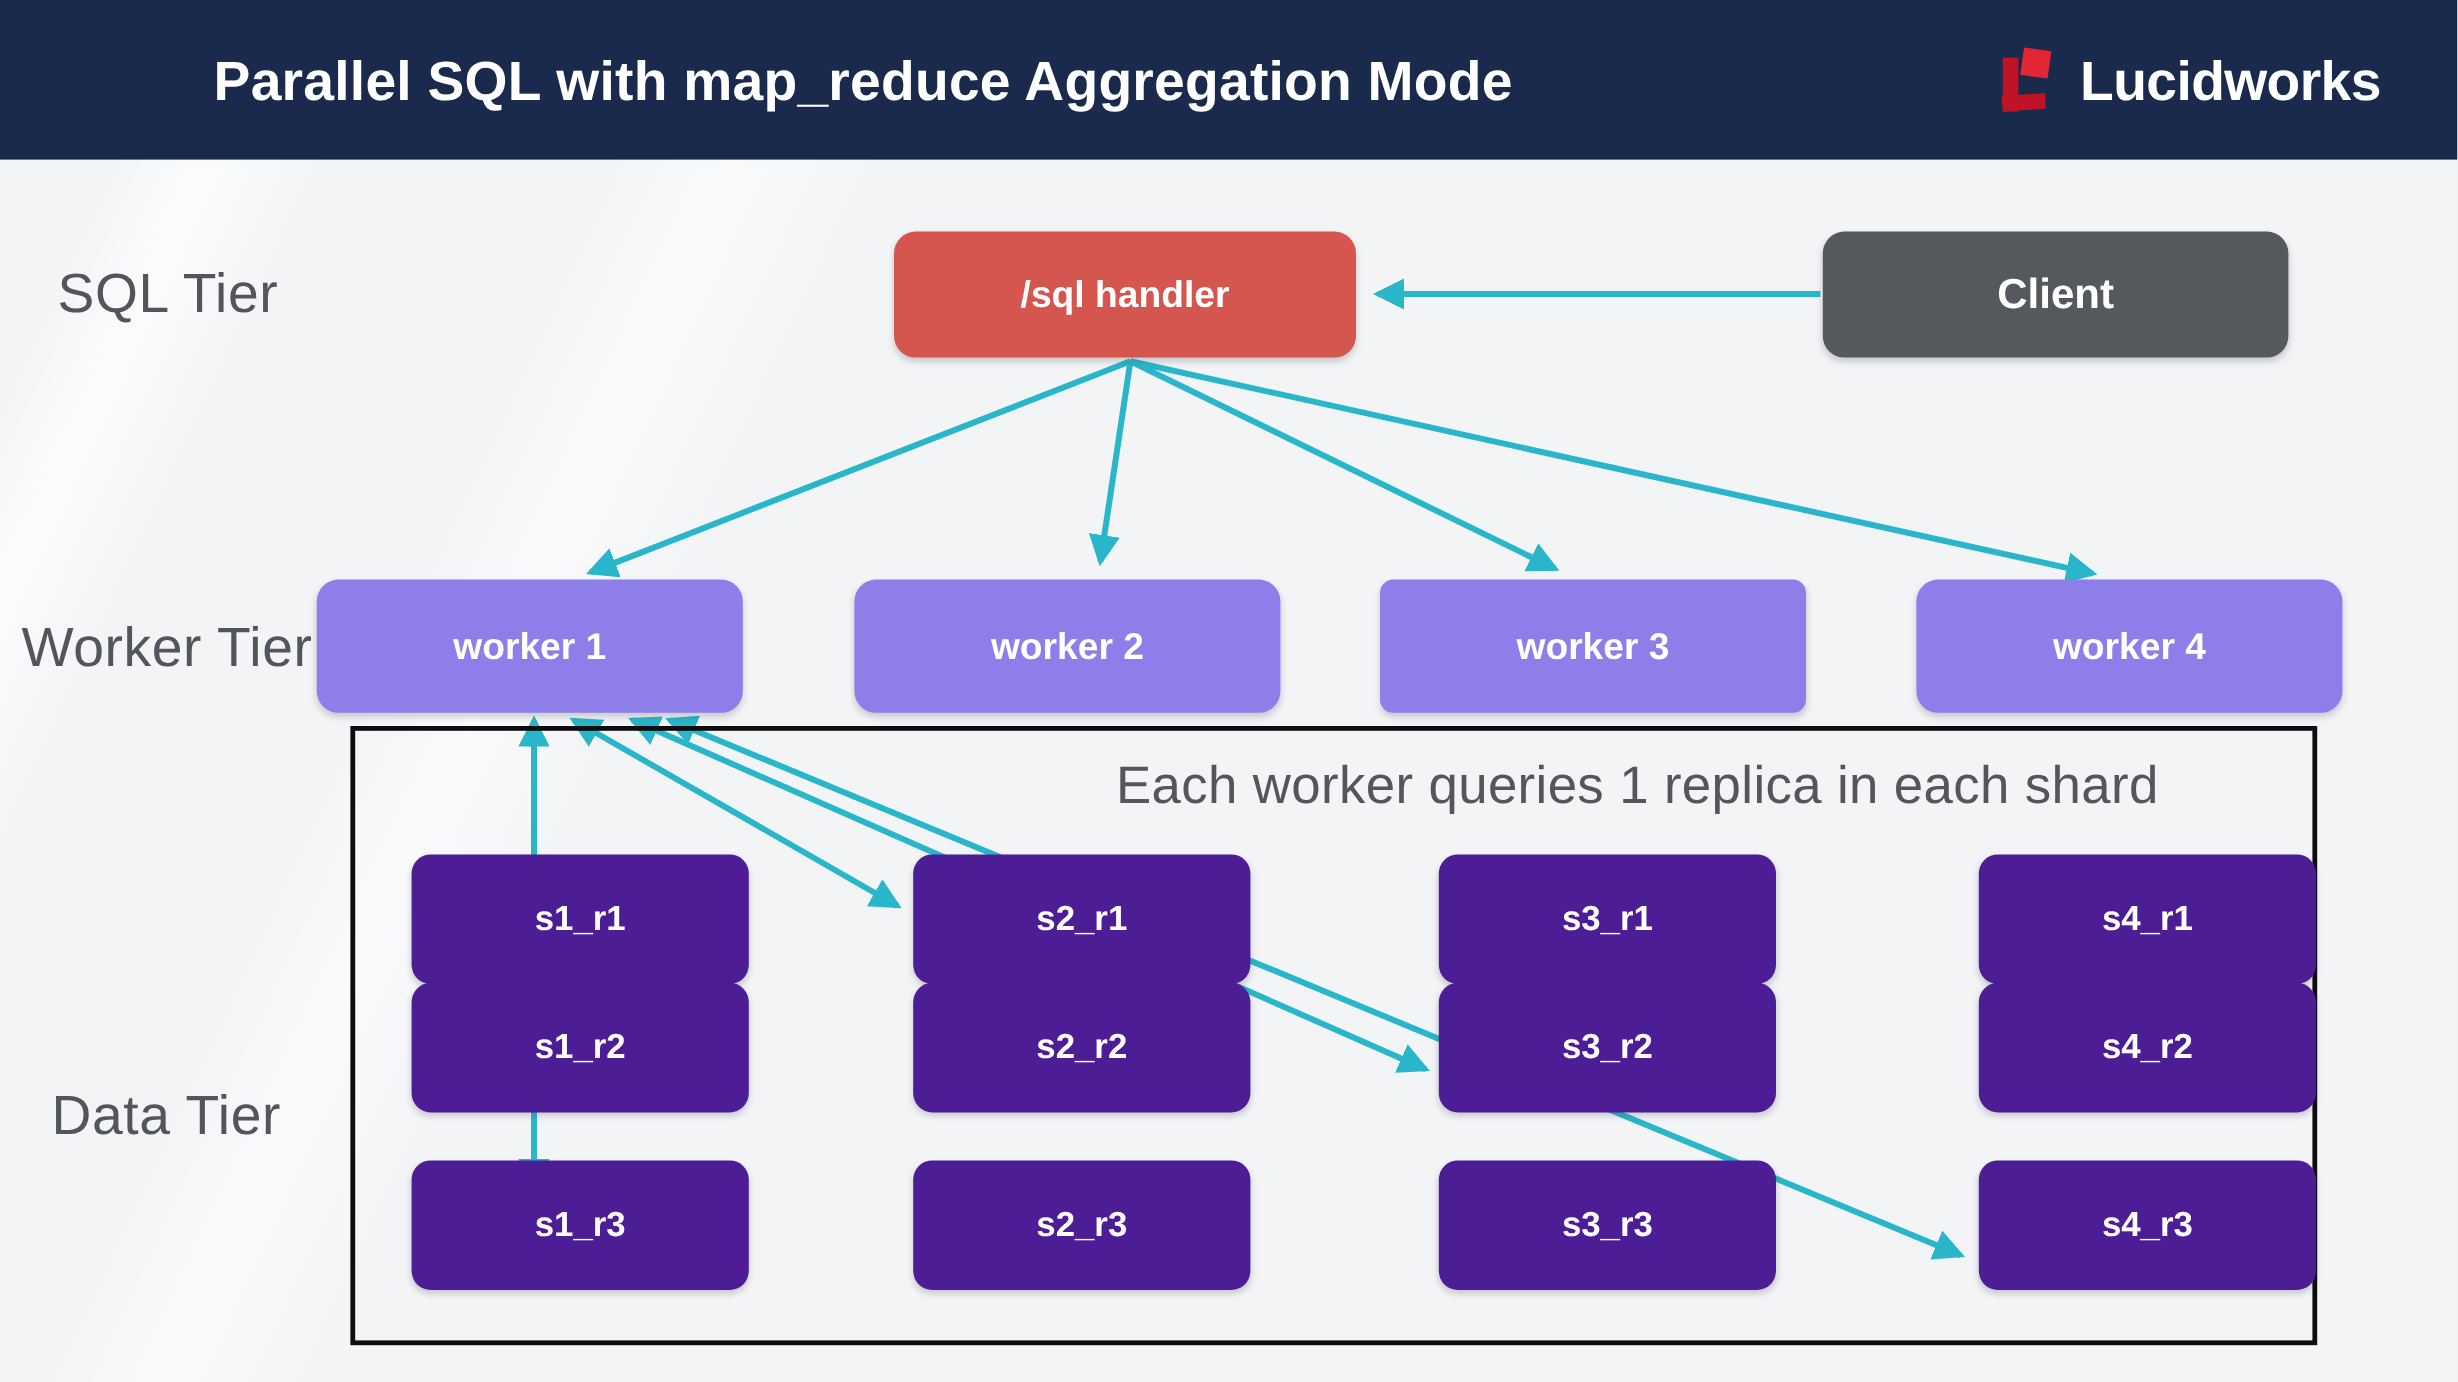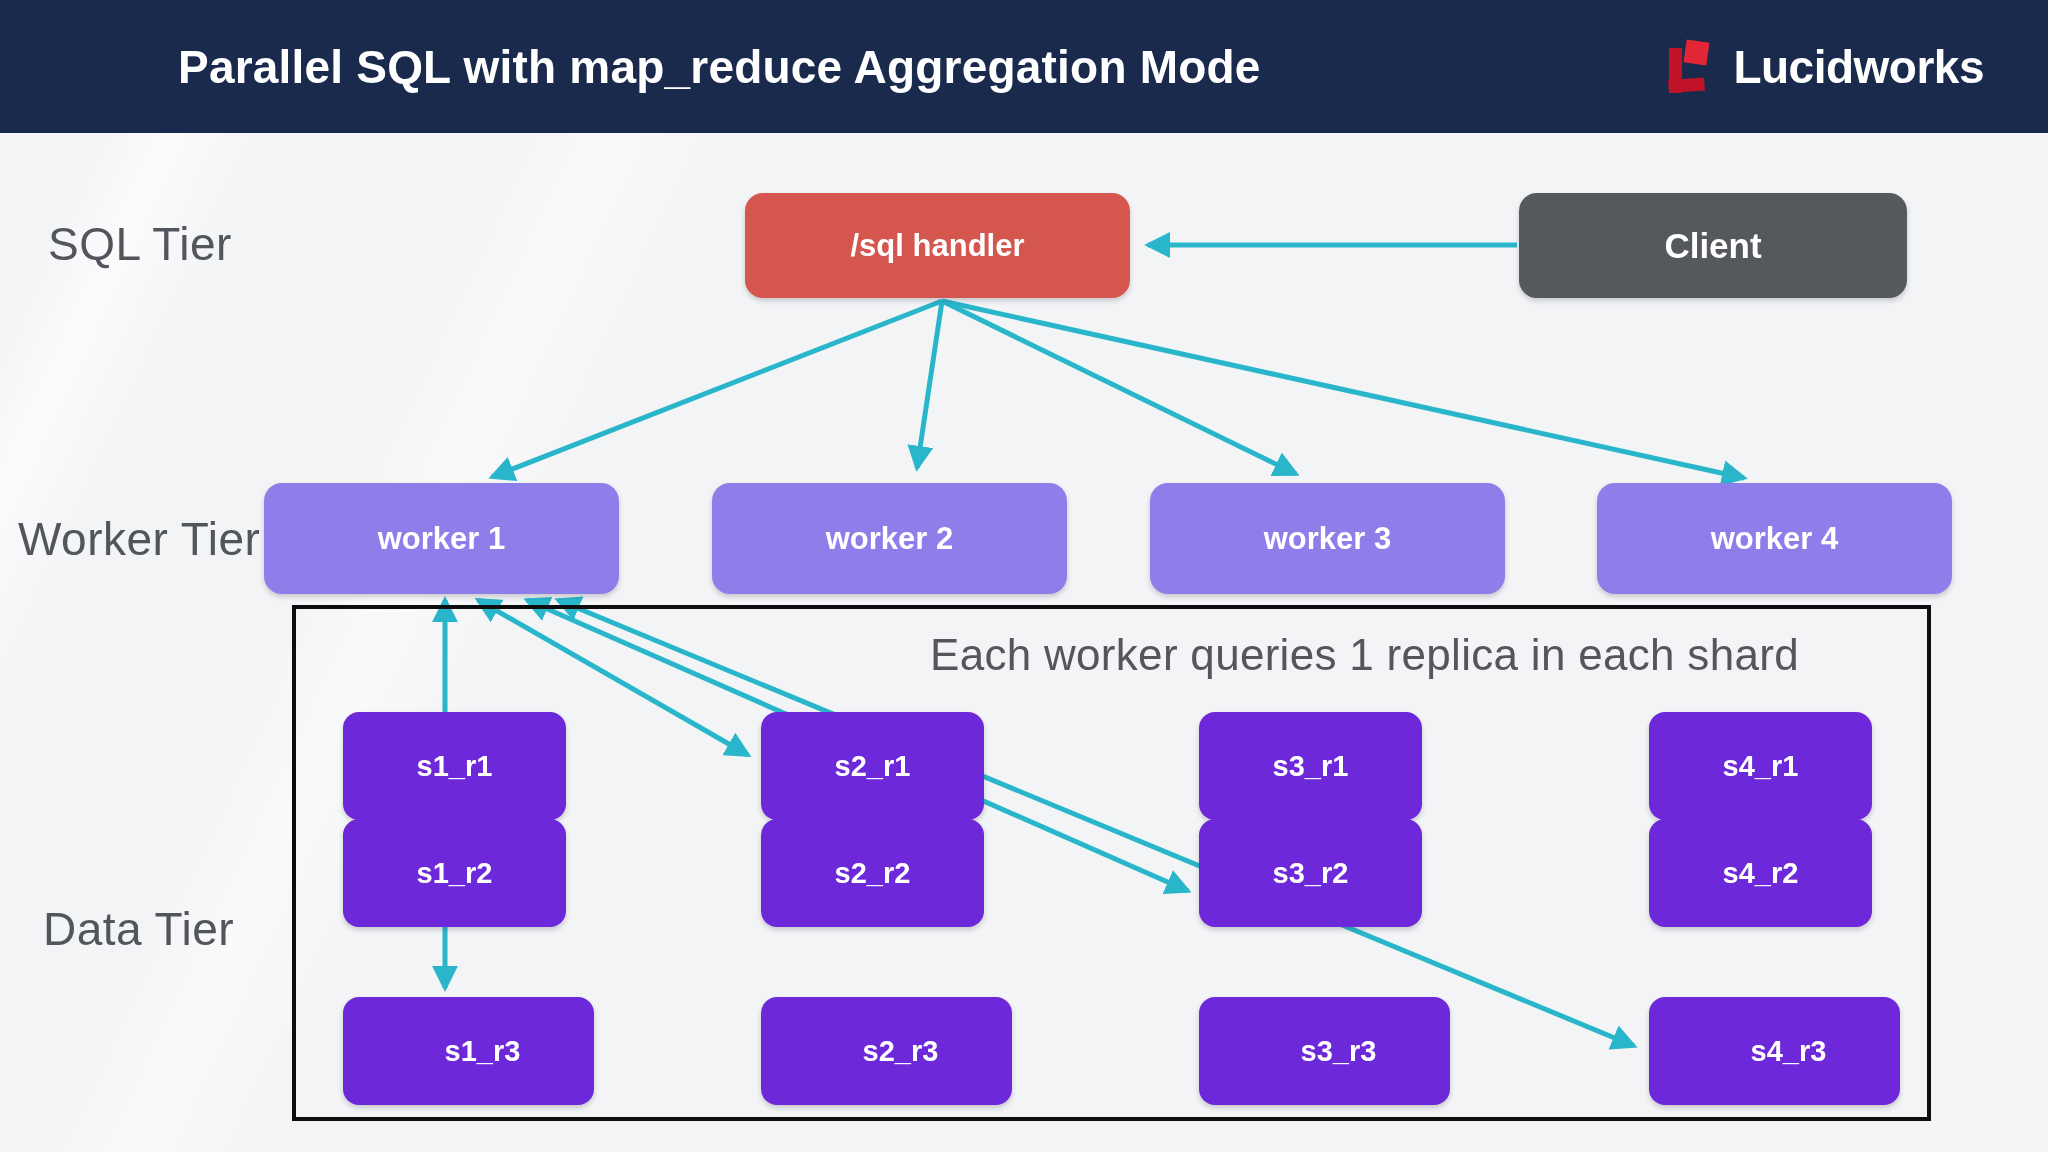--- a/index.html
+++ b/index.html
@@ -36,33 +36,33 @@
     position:absolute;z-index:4;color:#53555c;font-size:46px;font-weight:400;letter-spacing:.5px;
   }
   .node{
     position:absolute;z-index:3;display:flex;align-items:center;justify-content:center;
     color:#ffffff;font-weight:700;border-radius:18px;
     box-shadow:0 3px 5px rgba(50,50,70,.22);
   }
   .sql-handler{left:745px;top:193px;width:385px;height:105px;background:#d5564f;font-size:31px;}
   .client{left:1519px;top:193px;width:388px;height:105px;background:#55585d;font-size:35px;}
   .worker{top:483px;width:355px;height:111px;background:#8d7ee9;font-size:31px;}
-  .w1{left:264px;text-align:center;} .w2{left:712px;text-align:center;} .w3{left:1150px;} .w4{left:1597px;}
+  .w1{left:264px;text-align:center;} .w2{left:712px;text-align:center;} .w3{left:1150px;border-radius:11px;} .w4{left:1597px;}
 
   .data-frame{
     position:absolute;z-index:2;left:292px;top:605px;width:1639px;height:516px;
     border:4px solid #0d0d0f;box-sizing:border-box;background:transparent;
   }
   .data-note{
     position:absolute;z-index:4;left:930px;top:630px;
     color:#55565c;font-size:44px;font-weight:400;letter-spacing:.3px;
   }
-  .replica{width:223px;height:108px;border-radius:16px;background:#6d28d9;font-size:29px;}
+  .replica{width:281px;height:108px;border-radius:16px;background:#4c1d95;font-size:29px;}
   .c1{left:343px;} .c2{left:761px;} .c3{left:1199px;} .c4{left:1649px;}
-  .r1{top:712px;} .r2{top:819px;} .r3{top:997px;padding-left:28px;}
+  .r1{top:712px;} .r2{top:819px;} .r3{top:967px;}
 
   .arrows{position:absolute;inset:0;z-index:1;pointer-events:none;}
 </style>
 </head>
 <body>
 
 <div class="slide">
 
   <svg class="arrows" width="2048" height="1152" viewBox="0 0 2048 1152" xmlns="http://www.w3.org/2000/svg">
     <defs>

